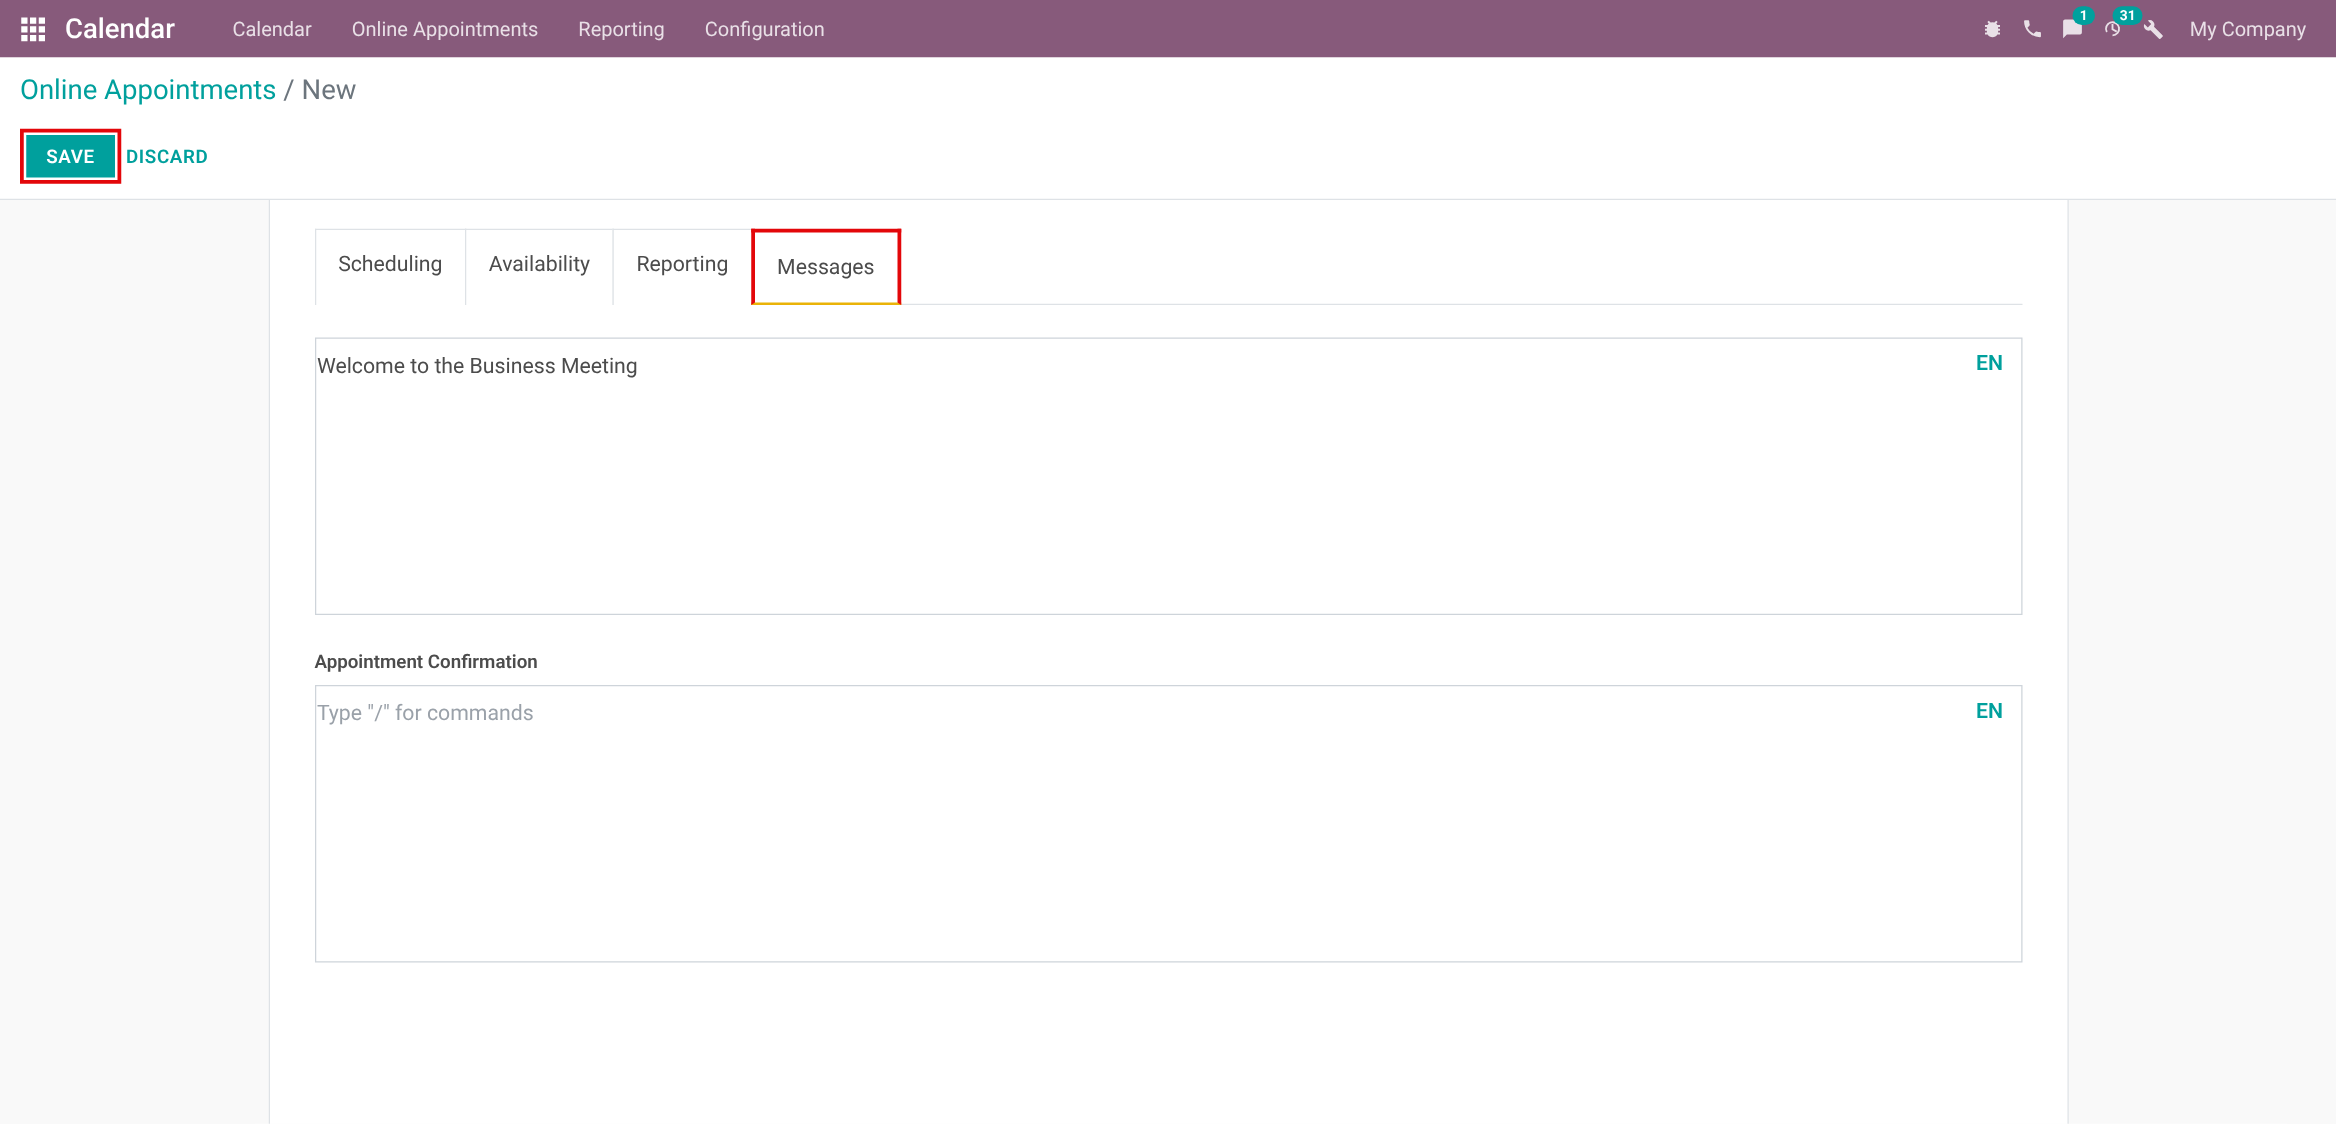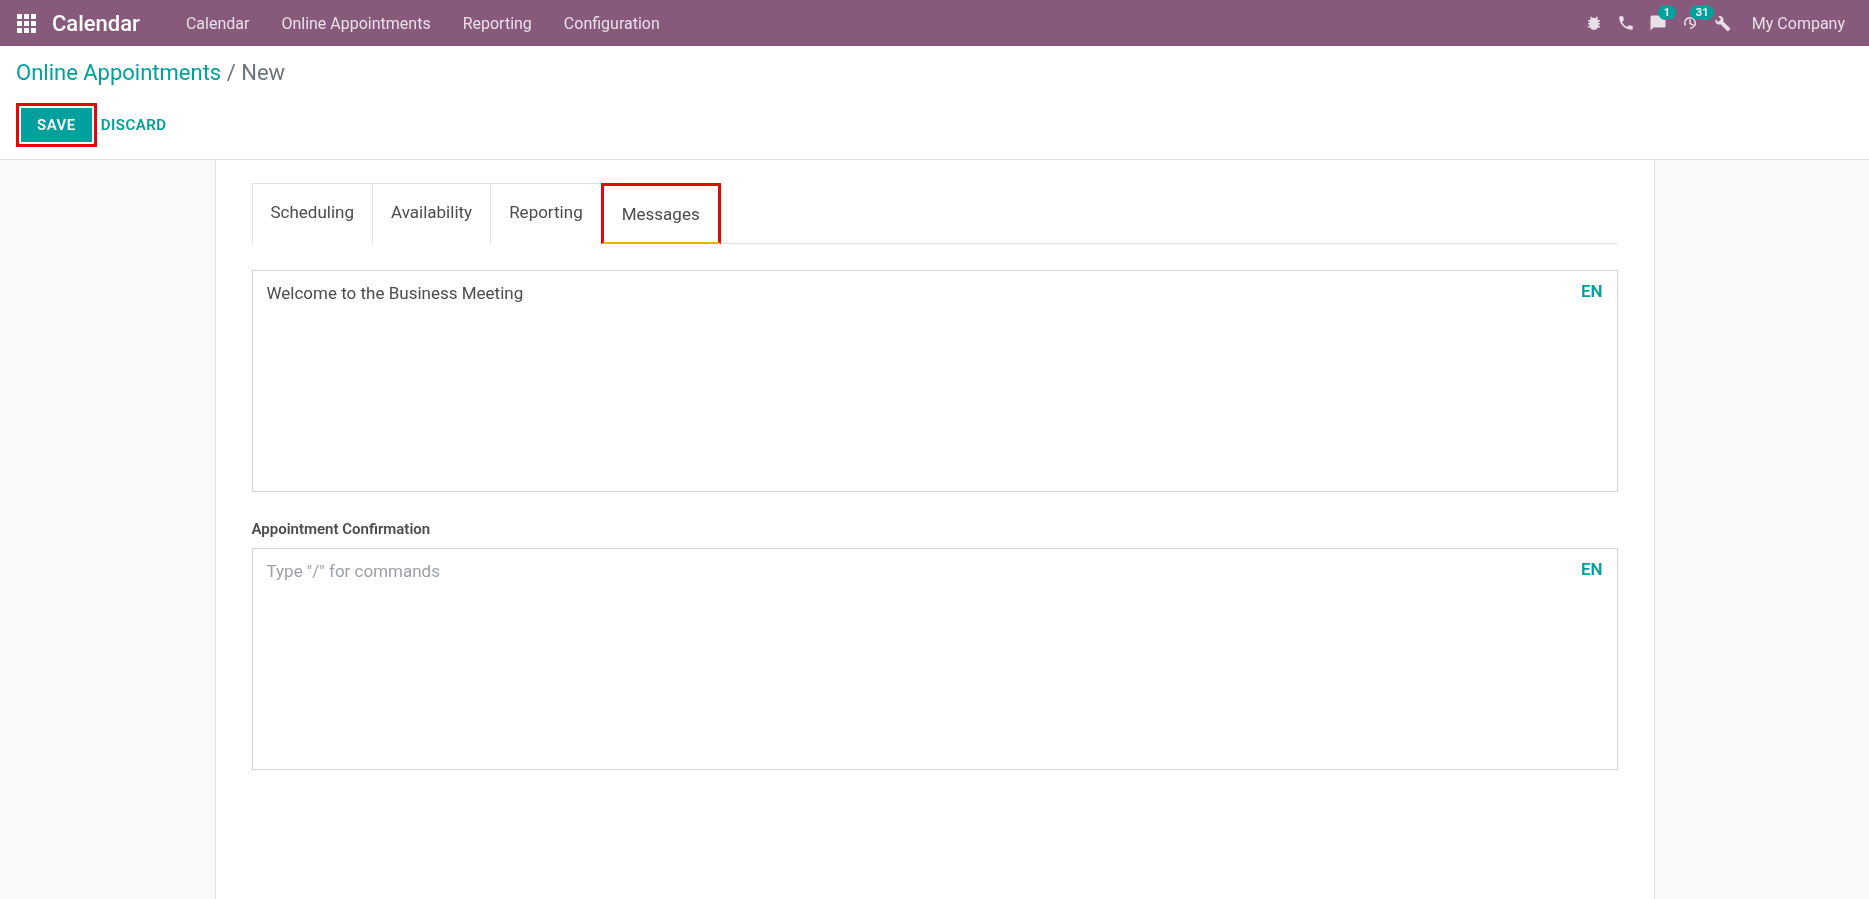--- a/index.html
+++ b/index.html
@@ -37,21 +37,21 @@
 
 
 .tabs { display:flex; border-bottom:1px solid #dee2e6; margin-bottom:26px; }
 .tab { border:1px solid #dee2e6; border-bottom:none; background:#fff; padding:18px 18px; font-size:17px; color:#4c4c4c; cursor:pointer; margin-right:-1px; position:relative; top:1px; }
 .tab.inactive { background:#fff; color:#4c4c4c; }
 .tab.active { border-bottom:2px solid #eab308; }
 .hl-tab { border:3px solid #e3070a; }
 
 
 .field-label { font-size:15px; font-weight:600; color:#4c4c4c; margin-bottom:10px; }
-.editor { border:1px solid #ced4da; min-height:222px; padding:12px 14px; font-size:17px; color:#4c4c4c; position:relative; margin-bottom:28px; background:#fff; }
+.editor { border:1px solid #ced4da; min-height:222px; padding:12px 1px; font-size:17px; color:#4c4c4c; position:relative; margin-bottom:28px; background:#fff; }
 .editor .placeholder { color:#9aa1a9; }
 .lang-btn { position:absolute; top:10px; right:14px; color:#00a09d; font-weight:600; font-size:17px; background:none; border:none; cursor:pointer; }
 </style>
 </head>
 <body>
 
 <div class="navbar">
   <div class="apps-icon">
     <span></span>
       <span></span>

